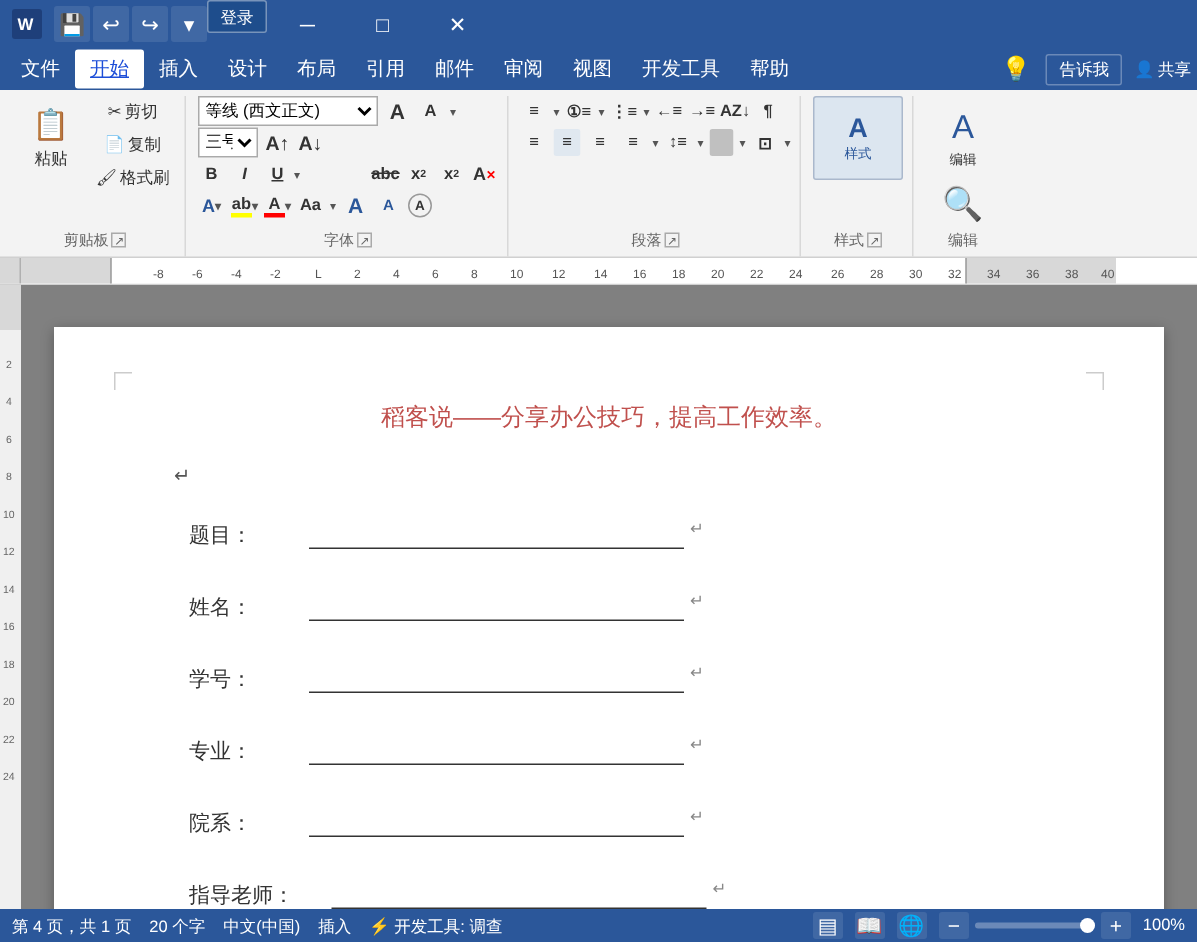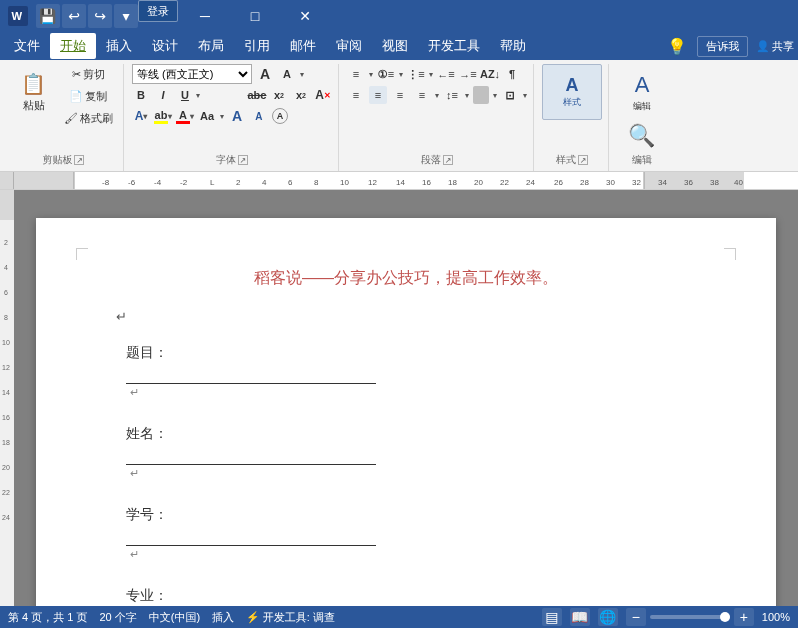--- a/index.html
+++ b/index.html
@@ -14,21 +14,21 @@
     .title-btn { width: 24px; height: 24px; background: rgba(255,255,255,0.1); border: none; border-radius: 2px; color: white; cursor: pointer; display: flex; align-items: center; justify-content: center; font-size: 14px; }
     .title-text { flex: 1; text-align: center; color: white; font-size: 12px; letter-spacing: 0.3px; }
     .title-right { display: flex; align-items: flex-start; gap: 4px; }
     .login-btn { background: #1e4d8c; border: 1px solid rgba(255,255,255,0.4); color: white; font-size: 11px; padding: 2px 8px; border-radius: 2px; cursor: pointer; height: 22px; font-family: inherit; }
     .window-btn { width: 46px; height: 32px; border: none; background: transparent; color: white; cursor: pointer; font-size: 14px; display: flex; align-items: center; justify-content: center; }
 
     
     .menu-bar { background: #2b579a; height: 28px; display: flex; align-items: center; padding: 0 4px; flex-shrink: 0; }
     .menu-item { color: white; padding: 4px 10px; font-size: 13px; cursor: pointer; border-radius: 2px; white-space: nowrap; height: 26px; display: flex; align-items: center; }
     .menu-item:hover, .menu-item.active { background: #1e4d8c; }
-    .menu-item.active { background: white; color: #4d7c0f; text-decoration: underline; }
+    .menu-item.active { background: white; color: #1d4ed8; text-decoration: underline; }
 
     
     .ribbon { background: #f3f3f3; border-bottom: 1px solid #d0d0d0; flex-shrink: 0; }
     .ribbon-content { display: flex; align-items: stretch; padding: 4px 4px 0; gap: 2px; min-height: 80px; }
     .ribbon-group { display: flex; flex-direction: column; align-items: center; border-right: 1px solid #d8d8d8; padding: 0 6px 4px; min-width: fit-content; }
     .ribbon-group:last-child { border-right: none; }
     .ribbon-group-content { display: flex; align-items: flex-start; gap: 2px; flex: 1; }
     .ribbon-group-label { font-size: 10px; color: #666; margin-top: 2px; text-align: center; display: flex; align-items: center; gap: 2px; }
     .ribbon-group-label-expander { width: 10px; height: 10px; border: 1px solid #aaa; display: flex; align-items: center; justify-content: center; font-size: 8px; cursor: pointer; }
     .ribbon-btn-small { height: 20px; min-width: 20px; display: flex; align-items: center; justify-content: center; background: transparent; border: 1px solid transparent; border-radius: 2px; cursor: pointer; font-size: 11px; color: #333; padding: 0 3px; gap: 2px; white-space: nowrap; }
@@ -49,21 +49,21 @@
     .ruler-body { flex: 1; height: 100%; position: relative; background: white; }
 
     
     .doc-area { flex: 1; background: #808080; display: flex; overflow: hidden; position: relative; }
     .left-ruler { width: 14px; background: #f0f0f0; border-right: 1px solid #d0d0d0; position: relative; flex-shrink: 0; }
     .doc-scroll { flex: 1; overflow-y: auto; overflow-x: auto; padding: 28px 20px; display: flex; justify-content: center; }
     .page { background: white; width: 740px; min-height: 560px; box-shadow: 0 2px 8px rgba(0,0,0,0.3); padding: 50px 80px 50px 80px; position: relative; }
 
     
     .page-title { color: #c0504d; font-size: 16px; text-align: center; margin-bottom: 20px; font-family: 'SimSun', '宋体', sans-serif; }
-    .form-row { display: flex; margin-bottom: 26px; flex-direction: column; }
+    .form-row { display: flex; align-items: flex-end; margin-bottom: 26px; }
     .form-label { font-size: 14px; color: #333; width: 80px; text-align: justify; font-family: 'SimSun', '宋体', sans-serif; flex-shrink: 0; }
     .form-line { border-bottom: 1px solid #333; width: 250px; height: 22px; display: flex; align-items: flex-end; }
     .enter-mark { font-size: 11px; color: #888; margin-left: 4px; align-self: flex-start; margin-top: 2px; }
 
     
     .status-bar { background: #2b579a; height: 22px; display: flex; align-items: center; padding: 0 8px; gap: 12px; flex-shrink: 0; }
     .status-item { color: white; font-size: 11px; white-space: nowrap; cursor: pointer; }
     .status-right { margin-left: auto; display: flex; align-items: center; gap: 8px; }
     .zoom-slider { display: flex; align-items: center; gap: 4px; }
     .zoom-track { width: 80px; height: 4px; background: rgba(255,255,255,0.3); border-radius: 2px; position: relative; }
@@ -172,20 +172,27 @@
     <div class="ribbon-group">
       <div class="ribbon-group-content">
         <div class="col-vert">
           <div class="ribbon-row">
             <select class="font-selector">
               <option>等线 (西文正文)</option>
             </select>
             <button class="icon-btn" style="font-size:14px; font-weight:bold;">A</button>
             <button class="icon-btn" style="font-size:11px;">A</button>
             <span class="dropdown-arrow">▾</span>
+          </div>
+          <div class="ribbon-row">
+            <select class="size-selector">
+              <option>三号</option>
+            </select>
+            <button class="icon-btn" style="font-size:13px;">A↑</button>
+            <button class="icon-btn" style="font-size:13px;">A↓</button>
           </div>
           <div class="ribbon-row">
             <button class="icon-btn bold">B</button>
             <button class="icon-btn italic">I</button>
             <button class="icon-btn underline">U</button>
             <span style="font-size:8px; color:#555; margin-left:-2px;">▾</span>
             <button class="icon-btn" style="text-decoration:line-through;margin-left:44px;">abc</button>
             <button class="icon-btn">x<sub style="font-size:7px;">2</sub></button>
             <button class="icon-btn">x<sup style="font-size:7px;">2</sup></button>
             <button class="icon-btn" style="position:relative;">

